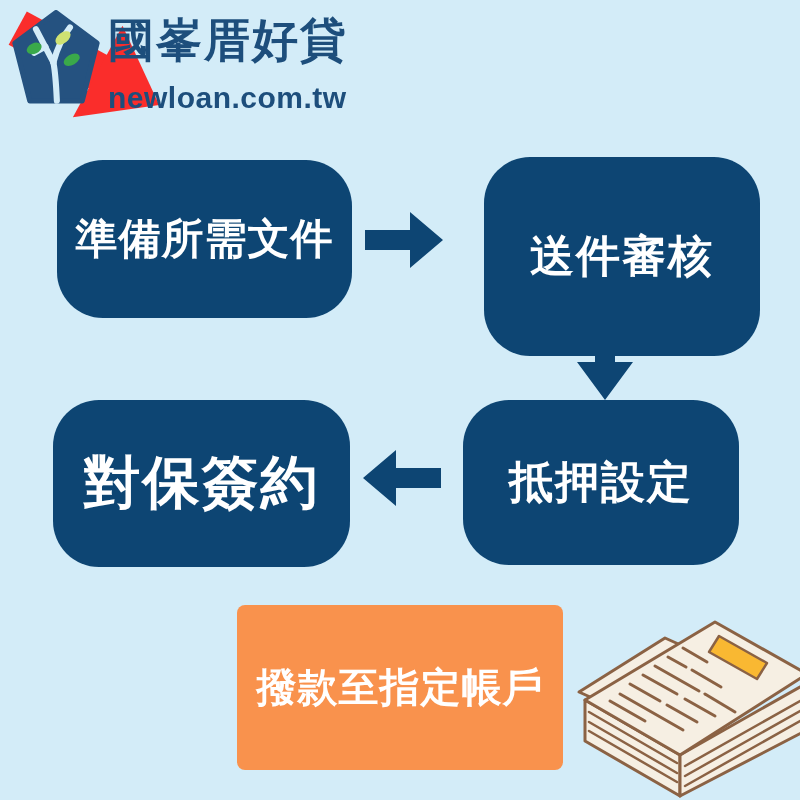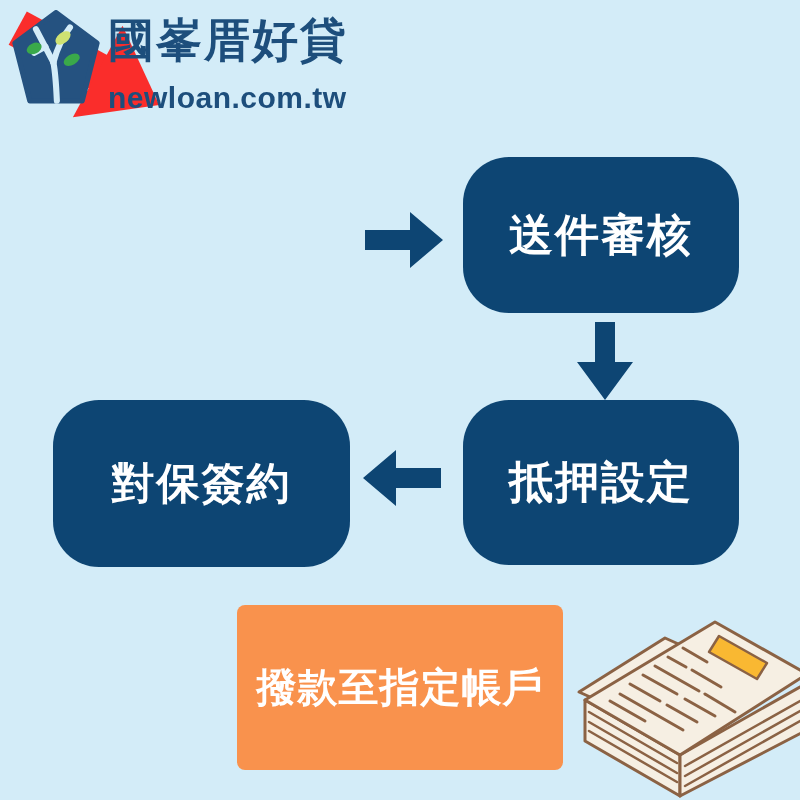--- a/index.html
+++ b/index.html
@@ -26,26 +26,26 @@
   
   .step-box {
     position:absolute; background:#0d4573; border-radius:46px;
     display:flex; align-items:center; justify-content:center;
   }
   .step-box span {
     color:#ffffff; font-weight:800; letter-spacing:2px; white-space:nowrap;
   }
   #step1 { left:57px;  top:160px; width:295px; height:158px; }
   #step1 span { font-size:42px; letter-spacing:1px; }
-  #step2 { left:463px; top:157px; width:276px; height:156px; }
+  #step2 { left:484px; top:157px; width:276px; height:199px; }
   #step2 span { font-size:44px; }
   #step3 { left:463px; top:400px; width:276px; height:165px; }
   #step3 span { font-size:44px; }
   #step4 { left:53px;  top:400px; width:297px; height:167px; }
-  #step4 span { font-size:43px; }
+  #step4 span { font-size:57px; }
   #step5 {
     left:237px; top:605px; width:326px; height:165px;
     background:#f9924d; border-radius:8px;
   }
   #step5 span { font-size:40px; letter-spacing:1px; }
 
   
   .nav-arrow { position:absolute; }
   #arrow-right { left:365px; top:212px; }
   #arrow-down  { left:577px; top:322px; }
@@ -100,20 +100,23 @@
 
   
   <svg id="arrow-red" width="180" height="130" viewBox="0 0 180 130">
     <g transform="translate(23,31) rotate(28.5)" fill="#fa2d2b">
       <rect x="-6" y="-19" width="94" height="38"></rect>
       <polygon points="85,-52 85,52 155,0"></polygon>
     </g>
   </svg>
 
   
+  <div class="step-box" id="step1">
+    <span>準備所需文件</span>
+  </div>
   <div class="step-box" id="step2">
     <span>送件審核</span>
   </div>
   <div class="step-box" id="step3">
     <span>抵押設定</span>
   </div>
   <div class="step-box" id="step4">
     <span>對保簽約</span>
   </div>
 

